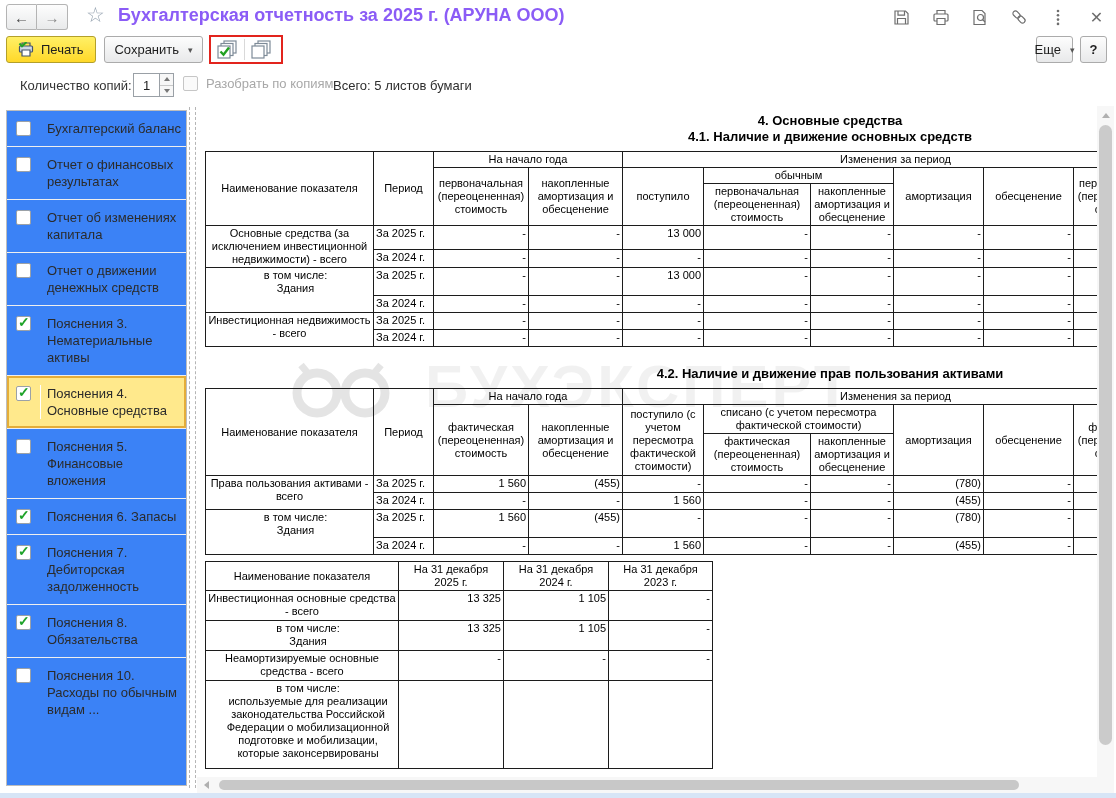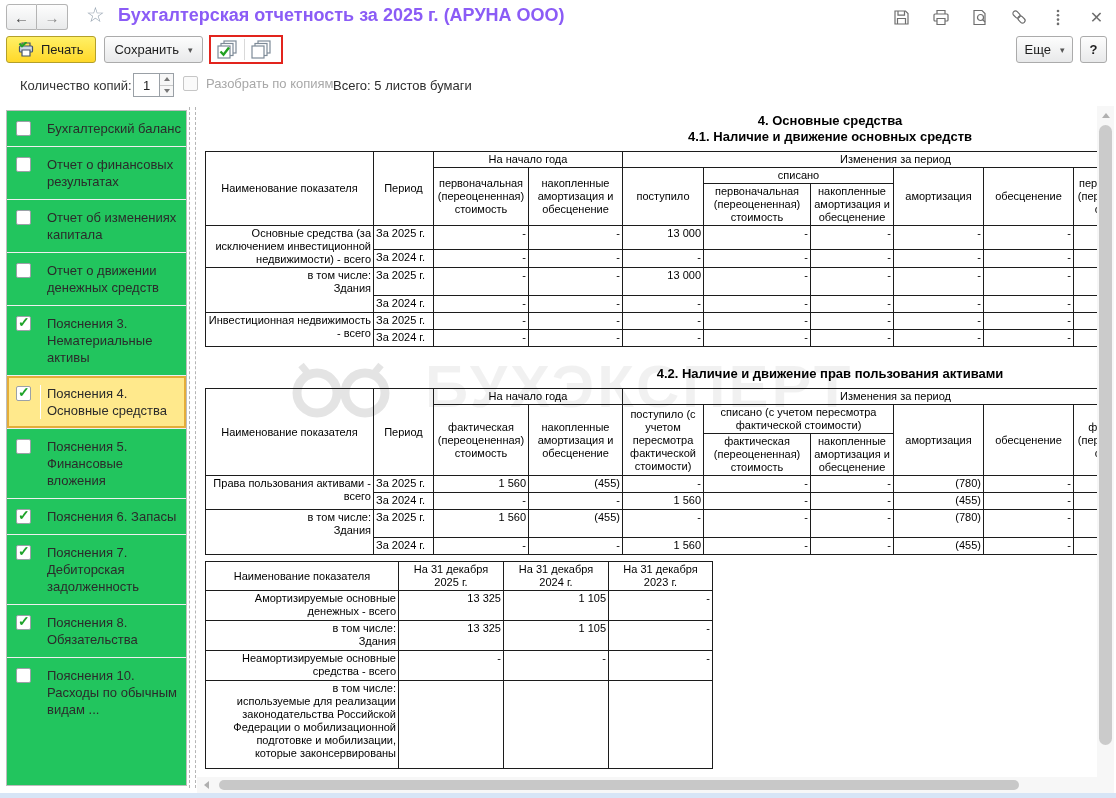--- a/index.html
+++ b/index.html
@@ -26,41 +26,41 @@
     gap:7px; padding:0 11px; border:1px solid #ababab; border-radius:3px;
     background:linear-gradient(#fdfdfd,#e8e9ea); font-size:13px; color:#1d1d1d; cursor:pointer; white-space:nowrap; }
   .btn .caret { font-size:9px; color:#555; margin-left:2px; }
   #btn-print { left:6px; top:0; border-color:#b3a02a;
     background:linear-gradient(#fff066,#ffd829); font-weight:normal; }
   #btn-save { left:104px; top:0; width:99px; }
   #annot-box { position:absolute; left:209px; top:-1px; width:74px; height:29px;
     border:2px solid #e2241d; background:#fff; display:flex; align-items:center; }
   .tbicon { width:33px; height:25px; display:flex; align-items:center; justify-content:center; cursor:pointer; }
   .tbsep { width:1px; height:21px; background:#d9d9d9; }
-  #btn-more { right:43px; top:0; width:57px; }
+  #btn-more { right:43px; top:0; width:37px; }
   #btn-help { right:9px; top:0; width:27px; font-weight:bold; }
 
   
   #copiesbar { position:absolute; left:0; top:71px; width:1116px; height:30px; font-size:13px; color:#333; }
   #copies-label { position:absolute; left:20px; top:7px; }
   .spingroup { position:absolute; left:133px; top:2px; display:flex; height:24px; }
   #copies-input { width:26px; height:24px; border:1px solid #9aa0a6; border-right:none; text-align:center;
     font-size:13px; font-family:"Liberation Sans",sans-serif; color:#222; }
   .spinner { width:15px; height:24px; border:1px solid #9aa0a6; display:flex; flex-direction:column; }
   .spin-up,.spin-dn { flex:1; display:flex; align-items:center; justify-content:center; cursor:pointer; background:#f7f7f7; }
   .spin-up { border-bottom:1px solid #c9c9c9; }
   .tri-up { width:0; height:0; border-left:3px solid transparent; border-right:3px solid transparent; border-bottom:4px solid #777; }
   .tri-dn { width:0; height:0; border-left:3px solid transparent; border-right:3px solid transparent; border-top:4px solid #777; }
   .collate { position:absolute; left:183px; top:5px; display:flex; gap:8px; align-items:center; color:#a8a8a8; }
   .cb-dis { width:15px; height:15px; border:1px solid #c6c6c6; background:#fafafa; border-radius:2px; }
   #total-label { position:absolute; left:333px; top:7px; color:#2d2d2d; }
 
   
   #sidebar { position:absolute; left:6px; top:110px; width:181px; height:676px;
-    border:1px solid #bdbdbd; background:#22c55e; overflow:hidden; }
+    border:1px solid #bdbdbd; background:#3b82f6; overflow:hidden; }
   .sb-item { display:flex; padding:9px 4px 9px 9px; cursor:pointer; font-size:13px; color:#2b2b2b; }
   .sb-item + .sb-item { border-top:1px solid #efefef; }
   .sb-item .cbcol { width:31px; flex:none; display:flex; align-items:flex-start; }
   .sb-item .lbl { line-height:17px; }
   .cbox { width:15px; height:15px; margin-top:1px; border:1px solid #9ba1a7; border-radius:2px; background:#fff;
     position:relative; }
   .cbox.on::after { content:"✓"; position:absolute; left:1px; top:-3px; font-size:14px; font-weight:bold; color:#1fa32a; }
   .sb-item.sel { background:#ffe98c; box-shadow:inset 0 0 0 2px #e4ad39; }
   .sb-item.sel .cbcol { border-right:1px solid #fff; margin-right:6px; width:25px; }
 
@@ -81,21 +81,21 @@
   #wm { position:absolute; left:88px; top:246px; display:flex; align-items:center; gap:20px; z-index:0;text-align:center; }
   #wm svg { opacity:0.10; }
   #wm .wmtext { font-size:60px; font-weight:bold; letter-spacing:3px; color:rgba(0,0,0,0.055); white-space:nowrap; }
 
   
   table.rt { border-collapse:collapse; table-layout:fixed; margin-left:8px; margin-top:6px;
     font-size:11px; line-height:13px; color:#000; position:relative; z-index:1; }
   table.rt th, table.rt td { border:1px solid #1c1c1c; overflow:hidden; }
   table.rt th { font-weight:normal; text-align:center; vertical-align:middle; padding:1px 2px; }
   table.rt td { vertical-align:top; padding:1px 2px; }
-  td.name { text-align:right; padding-left:2px; }
+  td.name { text-align:center; padding-left:2px; }
   td.per  { text-align:left; padding-left:2px; }
   td.num  { text-align:right; padding-right:3px; }
   .inc, .subname { padding-left:12px; }
   tr.h16 th { height:16px; }
   tr.h28 th { height:28px; }
   tr.h40 th { height:40px; }
   tr.r22 td { height:22px; }
   tr.r17 td { height:17px; }
   tr.r28 td { height:28px; }
   tr.r30 td { height:30px; }
@@ -346,21 +346,21 @@
         <tr class="h16">
           <th rowspan="3">Наименование показателя</th>
           <th rowspan="3">Период</th>
           <th colspan="2">На начало года</th>
           <th colspan="6">Изменения за период</th>
         </tr>
         <tr class="h16">
           <th rowspan="2">первоначальная (переоцененная) стоимость</th>
           <th rowspan="2">накопленные амортизация и обесценение</th>
           <th rowspan="2">поступило</th>
-          <th colspan="2">списано</th>
+          <th colspan="2">обычным</th>
           <th rowspan="2">амортизация</th>
           <th rowspan="2">обесценение</th>
           <th rowspan="2">первоначальная (переоцененная) стоимость</th>
         </tr>
         <tr class="h40">
           <th>первоначальная (переоцененная) стоимость</th>
           <th>накопленные амортизация и обесценение</th>
         </tr>
       </thead>
       <tbody>
@@ -539,21 +539,21 @@
       <thead>
         <tr class="h16">
           <th>Наименование показателя</th>
           <th>На 31 декабря 2025 г.</th>
           <th>На 31 декабря 2024 г.</th>
           <th>На 31 декабря 2023 г.</th>
         </tr>
       </thead>
       <tbody>
         <tr class="r30">
-          <td class="name">Амортизируемые основные денежных - всего</td>
+          <td class="name">Инвестиционная основные средства - всего</td>
           <td class="num">13 325</td>
           <td class="num">1 105</td>
           <td class="num vb">-</td>
         </tr>
         <tr class="r30">
           <td class="name">
             <div class="inc">в том числе:</div>
             <div class="subname">Здания</div>
           </td>
           <td class="num vb">13 325</td>

